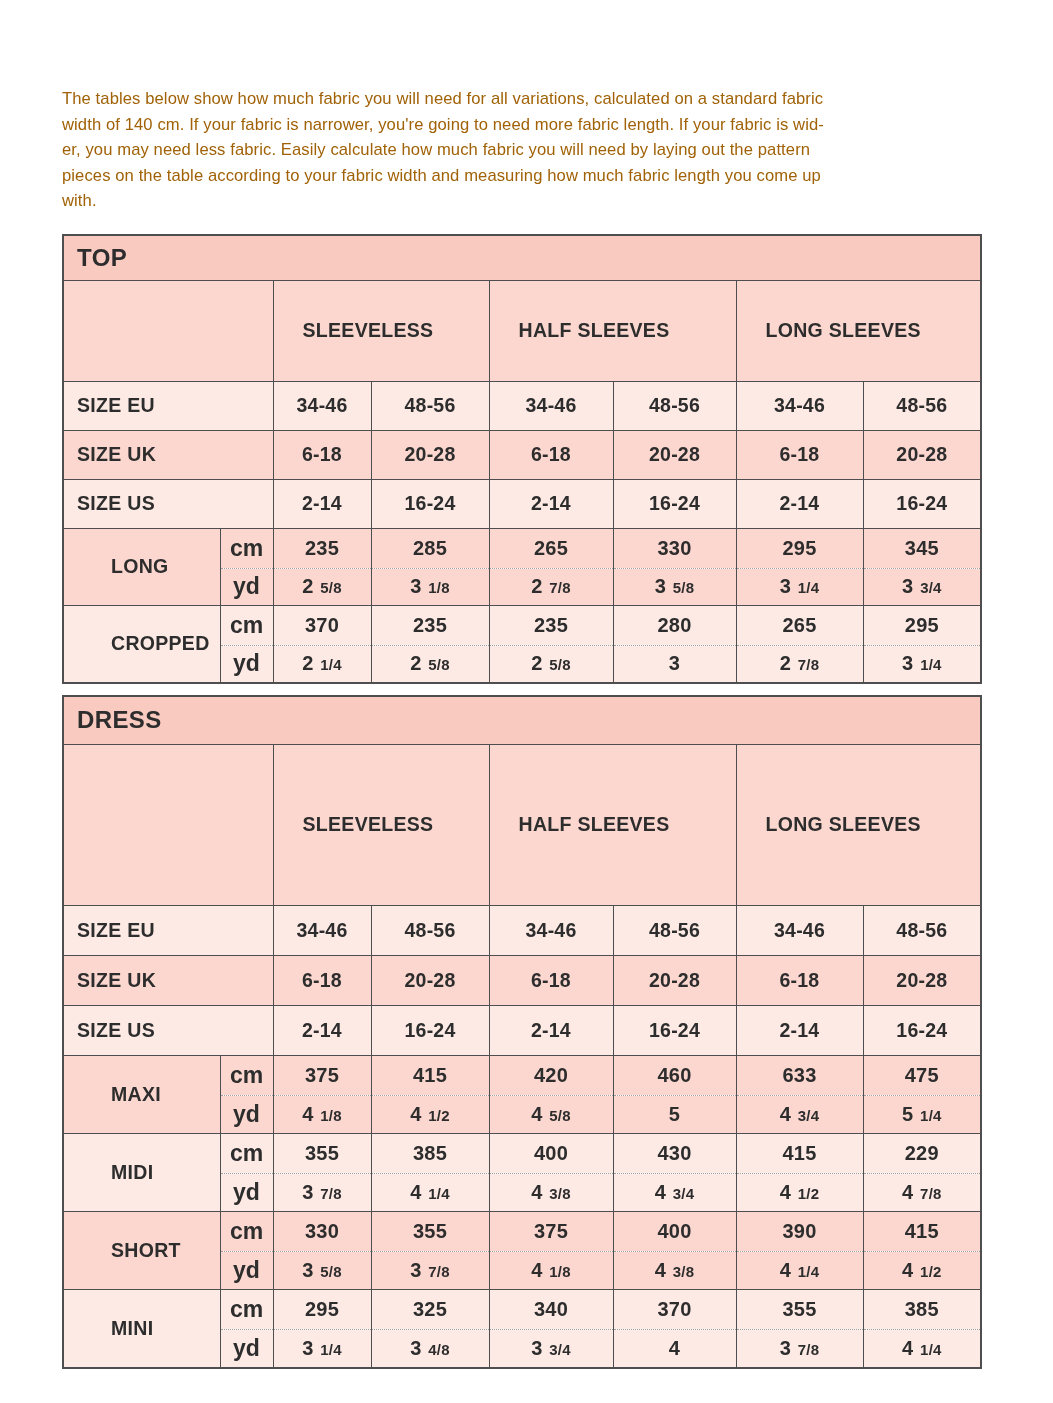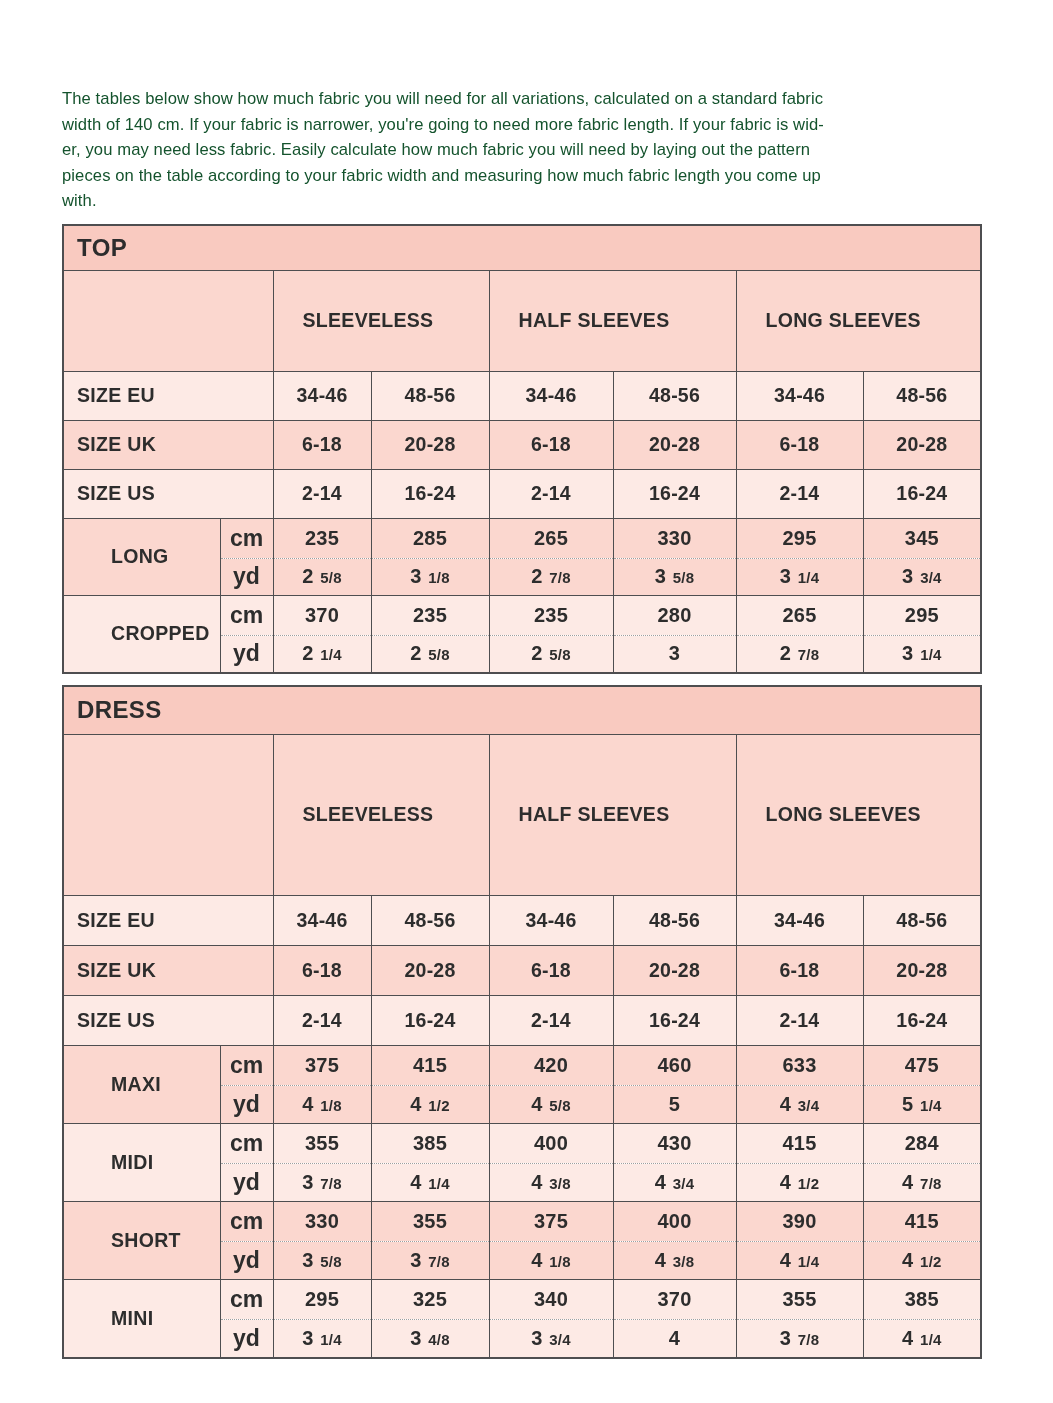--- a/index.html
+++ b/index.html
@@ -13,26 +13,26 @@
   html,body{margin:0;padding:0;}
   body{
     width:1053px;height:1403px;background:#ffffff;
     font-family:"Liberation Sans","DejaVu Sans",sans-serif;
     color:var(--text);
   }
   .doc{margin-left:62px;width:918px;}
   p.intro{
     margin:86px 0 0 0;
     font-size:16.6px;line-height:25.6px;
-    color:#14532d;letter-spacing:0.1px;
+    color:#a16207;letter-spacing:0.1px;
     white-space:pre-line;
   }
   table.spec-table{
     border-collapse:collapse;table-layout:fixed;
-    width:918px;margin-top:10px;
+    width:918px;margin-top:20px;
     border:2px solid var(--border-solid);
   }
   table.spec-table.dress{margin-top:11px;}
   td{
     border:1px solid var(--border-solid);
     padding:0;vertical-align:middle;
     overflow:hidden;
   }
   
   .title-row td{
@@ -233,21 +233,21 @@
           <td class="val">5 <span class="frac">1/4</span></td>
         </tr>
         <tr class="cm-row light">
           <td class="row-label group-label" rowspan="2">MIDI</td>
           <td class="unit">cm</td>
           <td class="val">355</td>
           <td class="val">385</td>
           <td class="val">400</td>
           <td class="val">430</td>
           <td class="val">415</td>
-          <td class="val">284</td>
+          <td class="val">229</td>
         </tr>
         <tr class="yd-row light">
           <td class="unit">yd</td>
           <td class="val">3 <span class="frac">7/8</span></td>
           <td class="val">4 <span class="frac">1/4</span></td>
           <td class="val">4 <span class="frac">3/8</span></td>
           <td class="val">4 <span class="frac">3/4</span></td>
           <td class="val">4 <span class="frac">1/2</span></td>
           <td class="val">4 <span class="frac">7/8</span></td>
         </tr>

